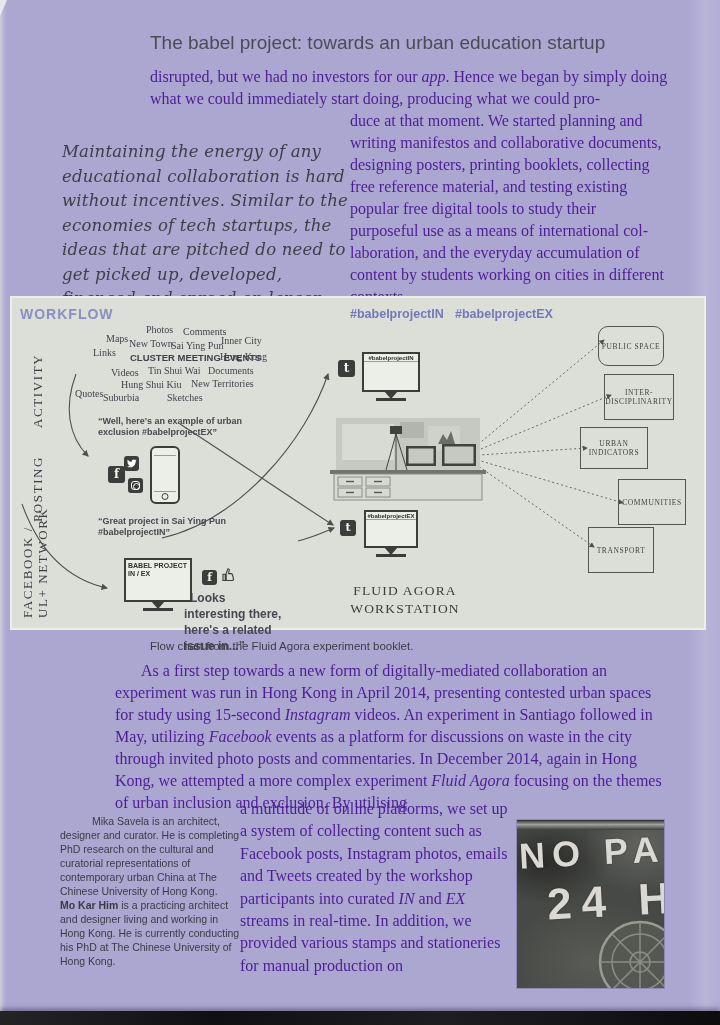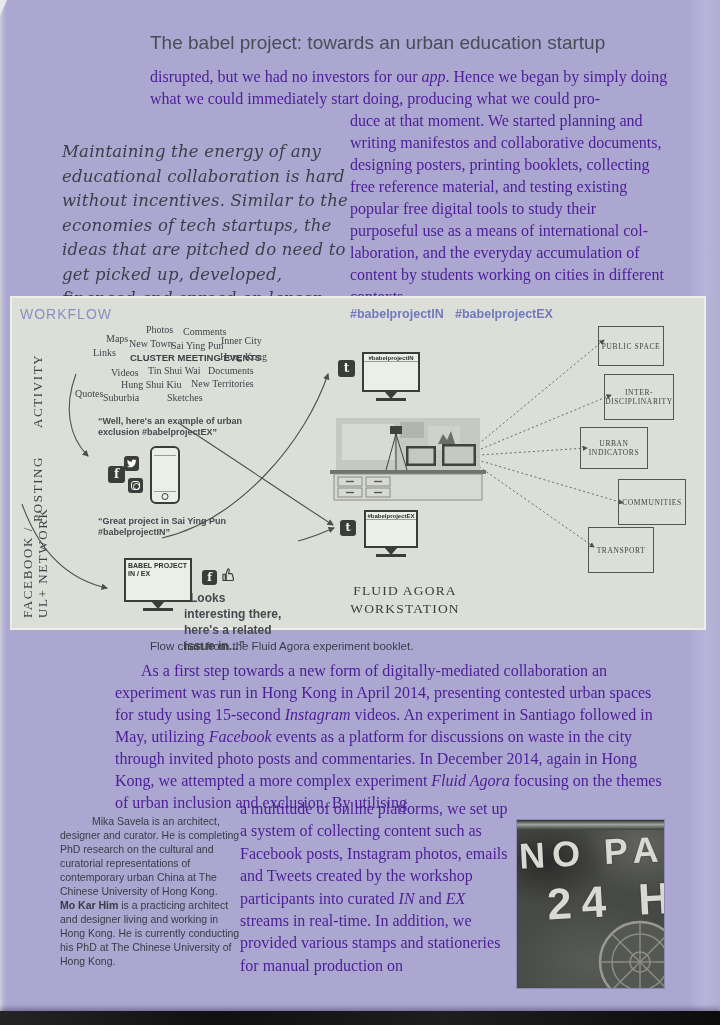--- a/index.html
+++ b/index.html
@@ -19,21 +19,21 @@
   .para{position:absolute;font-size:16px;line-height:22px;color:#4c1d95;text-align:left;}
   .para1{left:150px;top:66px;width:520px;}
   .para1b{left:350px;top:110px;width:318px;}
   .pull-quote{position:absolute;left:62px;top:140px;width:292px;
         font-family:"DejaVu Serif",serif;font-style:italic;font-size:16.5px;line-height:24.5px;
         color:#3e3e48;letter-spacing:.2px;}
   
   .panel{position:absolute;left:10px;top:296px;width:696px;height:334px;background:#dcdfd8;
         border:2px solid #edeee8;box-sizing:border-box;}
   .wf-title{position:absolute;left:8px;top:8px;font-family:"Liberation Sans",sans-serif;
-        font-weight:normal;font-size:14px;letter-spacing:1px;color:#8a8ec2;}
+        font-weight:bold;font-size:14px;letter-spacing:1px;color:#8a8ec2;}
   .hashtag{position:absolute;top:9px;font-family:"Liberation Sans",sans-serif;font-weight:bold;
         font-size:12.5px;color:#7378bd;}
   .rot{position:absolute;transform:rotate(-90deg);transform-origin:0 0;font-size:13px;
         letter-spacing:1.6px;color:#3d3f45;white-space:pre-line;line-height:15px;}
   .cloud-word{position:absolute;font-size:10px;color:#42424a;white-space:nowrap;}
   .cloud-bold{position:absolute;font-family:"Liberation Sans",sans-serif;font-weight:bold;
         font-size:9.5px;color:#3f3f46;white-space:nowrap;}
   .dq{position:absolute;font-family:"Liberation Sans",sans-serif;font-weight:bold;
         font-size:9px;line-height:11px;color:#47474e;}
   .monitor{position:absolute;border:2.5px solid #3a3d39;background:#eceee8;box-sizing:border-box;}
@@ -217,21 +217,21 @@
     <div class="sq-icon" style="left:190px;top:272px;width:15px;height:15px;font-size:11px;line-height:15px;">f</div>
     <div style="position:absolute;left:208px;top:268px;">
       <svg width="17" height="17" viewBox="0 0 17 17">
           <path d="M3 8.2 h2.3 v6.3 H3 z M6.2 14.5 h5.8 c1 0 1.7-.65 1.45-1.6 l-1.05-4.2 c-.17-.72-.75-1.05-1.5-1.05 H8.6 l.65-3.4 C9.5 3 8 2.3 7.55 3.6 L6.2 7.6 Z" fill="none" stroke="#3a3d39" stroke-width="1.15"></path>
         </svg>
     </div>
 
     <div class="dlabel" style="left:318px;top:284px;width:150px;">FLUID AGORA
 WORKSTATION</div>
 
-    <div class="cbox" style="left:586px;top:28px;width:66px;height:40px;">PUBLIC SPACE</div>
+    <div class="cbox" style="left:586px;top:28px;width:66px;height:40px;border-radius:10px;">PUBLIC SPACE</div>
     <div class="cbox" style="left:592px;top:76px;width:70px;height:46px;">INTER-DISCIPLINARITY</div>
     <div class="cbox" style="left:568px;top:129px;width:68px;height:42px;">URBAN INDICATORS</div>
     <div class="cbox" style="left:606px;top:181px;width:68px;height:46px;">COMMUNITIES</div>
     <div class="cbox" style="left:576px;top:229px;width:66px;height:46px;">TRANSPORT</div>
   </section>
 
   <div class="caption">Flow chart from the Fluid Agora experiment booklet.</div>
 
   <div class="para para2"><span>As a first step towards a new form of digitally-mediated collaboration an experiment was run in Hong Kong in April 2014, presenting contested urban spaces for study using 15-second </span><span style="font-style: italic;">Instagram</span><span> videos. An experiment in Santiago followed in May, utilizing </span><span style="font-style: italic;">Facebook</span><span> events as a platform for discussions on waste in the city through invited photo posts and commentaries. In December 2014, again in Hong Kong, we attempted a more complex experiment </span><span style="font-style: italic;">Fluid Agora</span><span> focusing on the themes of urban inclusion and exclusion. By utilising</span></div>
   <div class="para para2b"><span>a multitude of online platforms, we set up a system of collecting content such as Facebook posts, Instagram photos, emails and Tweets created by the workshop participants into curated </span><span style="font-style: italic;">IN</span><span> and </span><span style="font-style: italic;">EX</span><span> streams in real-time. In addition, we provided various stamps and sta­tioneries for manual production on</span></div>

